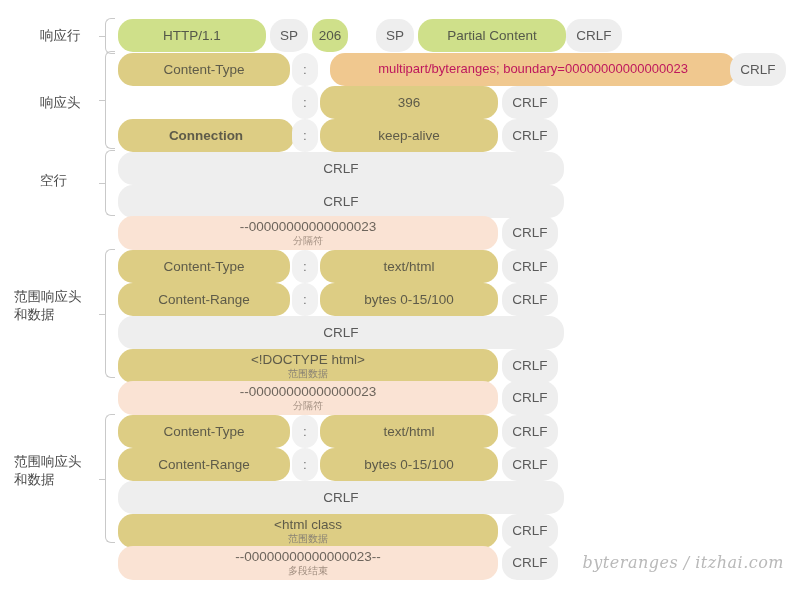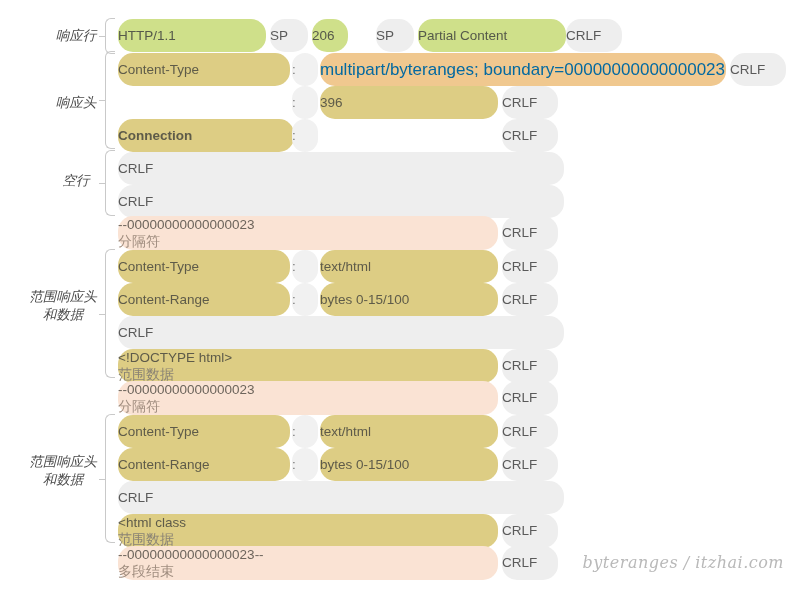--- a/index.html
+++ b/index.html
@@ -22,52 +22,51 @@
     width: 800px;
     height: 590px;
   }
 
   
   .box {
     position: absolute;
     border-radius: 15px;
     display: flex;
     flex-direction: column;
-    align-items: flex-start;
+    align-items: center;
     justify-content: center;
     font-size: 13.5px;
     line-height: 1.15;
     white-space: nowrap;
     box-sizing: border-box;
   }
   .box .main { display: block; }
   .box .sub {
     display: block;
-    font-size: 14px;
+    font-size: 10px;
     color: #8a8374;
     margin-top: 0;
   }
 
   .c-green  { background: #cfe08a; color: #55594a; }
   .c-khaki  { background: #ddcd84; color: #5e5b49; }
   .c-gray   { background: #eeeeee; color: #5a5a5a; }
   .c-peach  { background: #fae3d4; color: #6d655c; }
   .c-peach .sub { color: #a08d7f; }
-  .c-orange { background: #f0c88f; color: #0369a1; font-size: 17px; }
+  .c-orange { background: #f0c88f; color: #be185d; font-size: 13px; margin-left: 10px; }
   .c-colon  { background: #f1f1f1; color: #777; }
 
   
   .glabel {
     position: absolute;
     font-size: 13.5px;
     line-height: 1.3;
     color: #4a4a4a;
-    text-align: center;
+    text-align: left;
     white-space: nowrap;
-    font-style: italic;
   }
 
   
   .bracket {
     position: absolute;
     border-left: 1.4px solid #c9c9c9;
     border-top: 1.4px solid #c9c9c9;
     border-bottom: 1.4px solid #c9c9c9;
     border-right: none;
     border-top-left-radius: 6px;
@@ -179,20 +178,23 @@
   <div class="box c-gray" style="left:502px; top:86px; width:56px; height:33px;">
     <span class="main">CRLF</span>
   </div>
 
   <div class="box c-khaki" style="left:118px; top:119px; width:176px; height:33px;font-weight:bold;">
     <span class="main">Connection</span>
   </div>
   <div class="box c-colon" style="left:292px; top:119px; width:26px; height:33px;">
     <span class="main">:</span>
   </div>
+  <div class="box c-khaki" style="left:320px; top:119px; width:178px; height:33px;">
+    <span class="main">keep-alive</span>
+  </div>
   <div class="box c-gray" style="left:502px; top:119px; width:56px; height:33px;">
     <span class="main">CRLF</span>
   </div>
 
   <div class="box c-gray" style="left:118px; top:152px; width:446px; height:33px;">
     <span class="main">CRLF</span>
   </div>
   <div class="box c-gray" style="left:118px; top:185px; width:446px; height:33px;">
     <span class="main">CRLF</span>
   </div>

